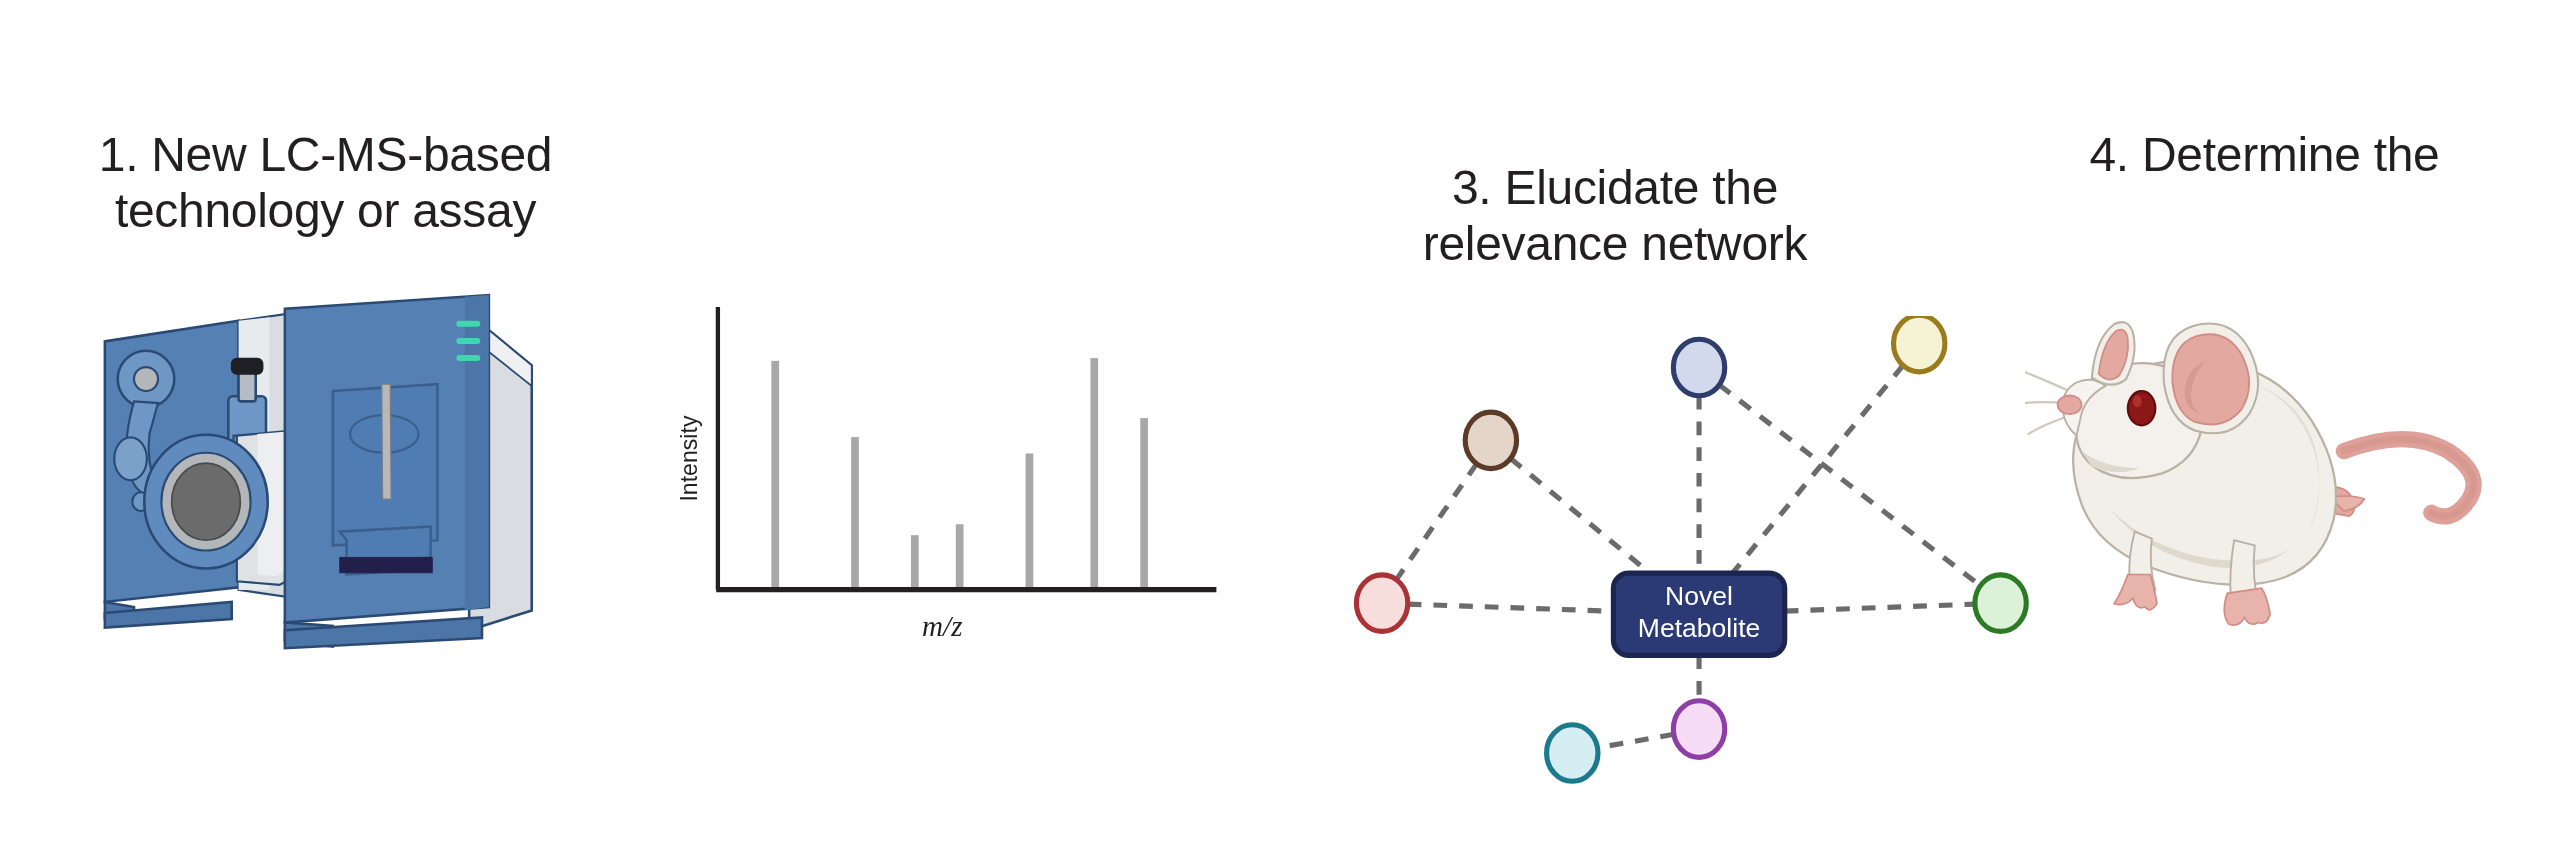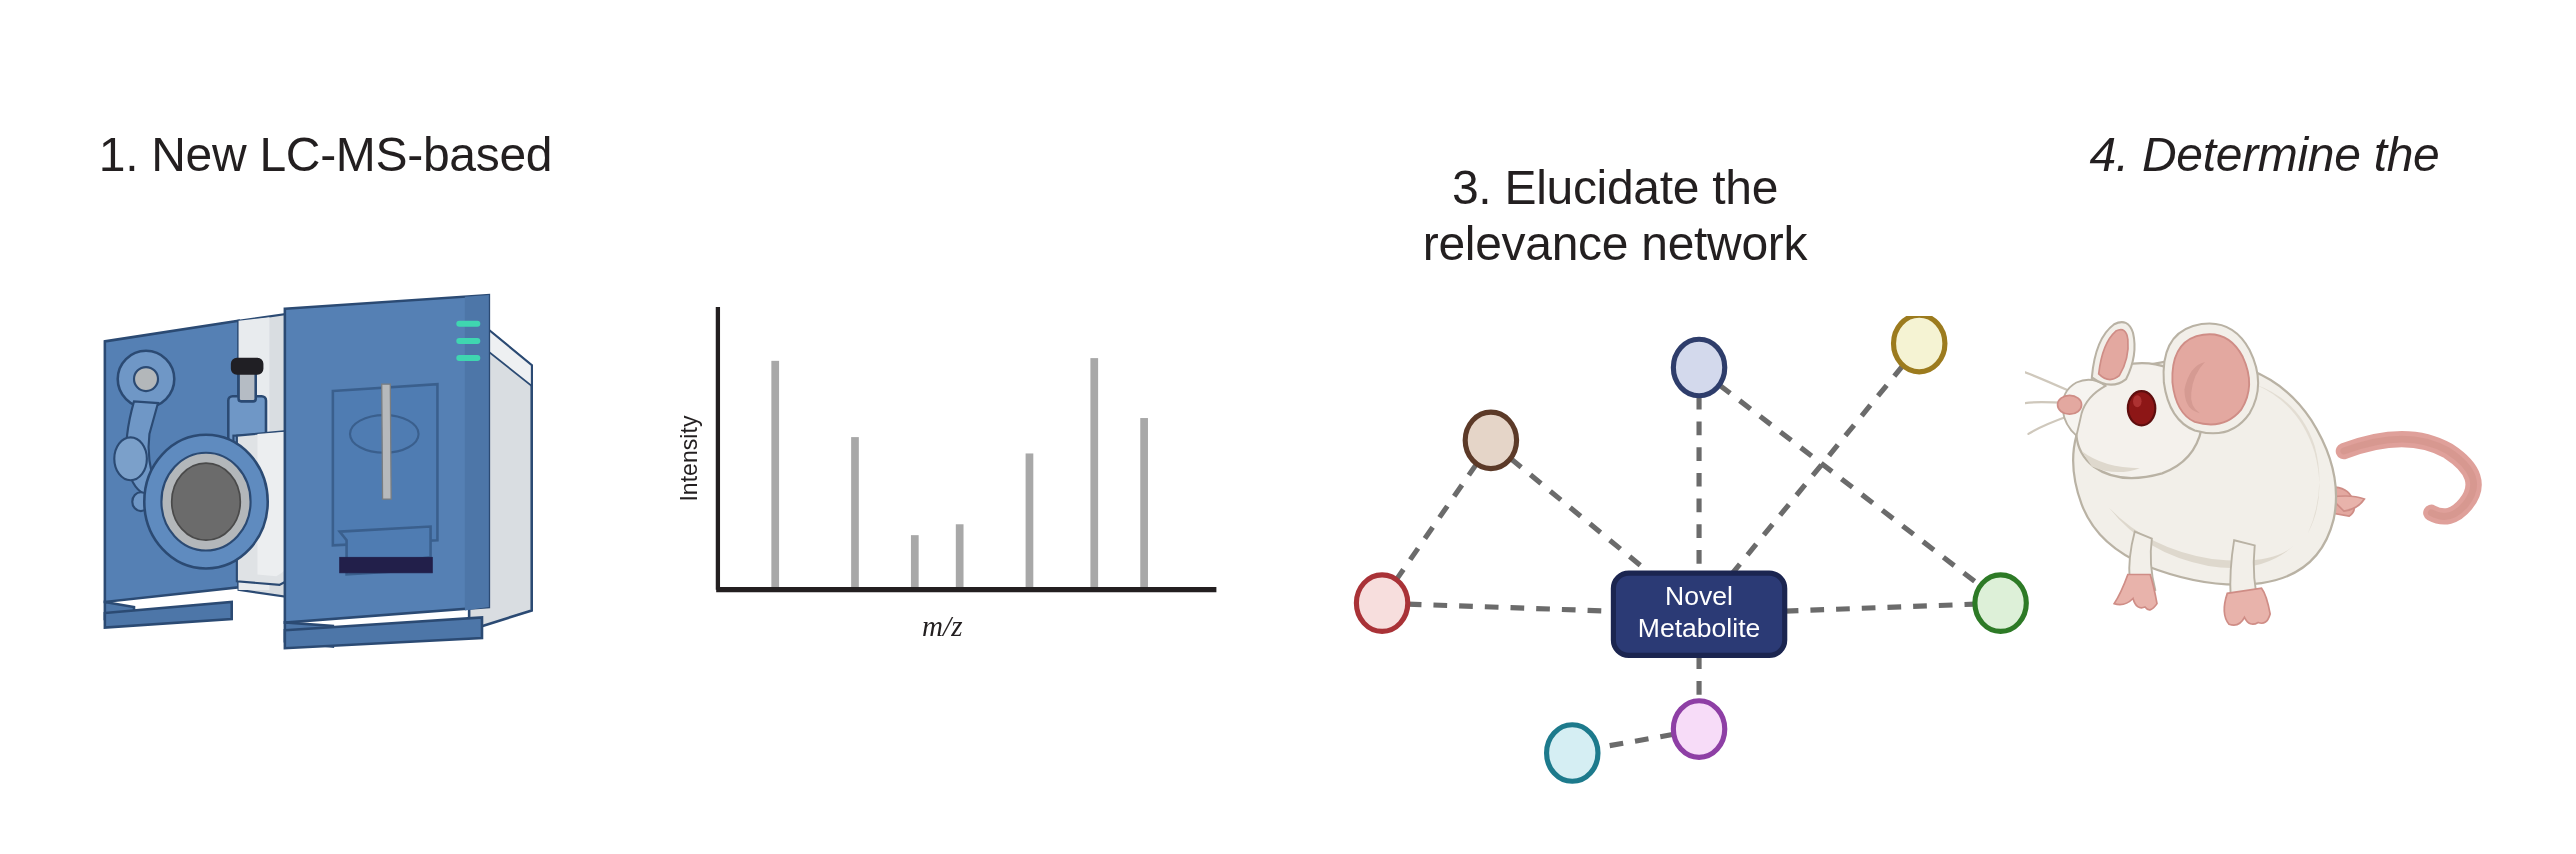--- a/index.html
+++ b/index.html
@@ -10,35 +10,36 @@
     position:absolute;left:0;right:0;top:127px;text-align:center;
     font-size:48px;line-height:1.17;font-weight:400;color:#231f20;
     letter-spacing:-0.3px;
   }
   .panel-art{position:absolute;left:0;right:0;top:283px;height:480px;}
   .panel-art svg{display:block;margin:0 auto;}
   
   #panel-1{left:0px;width:651px;}
   #panel-2{left:651px;width:634px;}
   #panel-3{left:1281px;width:668px;margin-top:33px;}
-  #panel-4{left:1953px;width:623px;font-style:italic;}
+  #panel-4{left:1953px;width:623px;}
   #panel-1 .panel-title{top:127px;}
   #panel-2 .panel-title{top:127px;}
   #panel-3 .panel-title{top:127px;}
   #panel-4 .panel-title{top:127px;}
   .title-line{display:block;}
 </style>
 </head>
 <body>
 
 <div class="figure">
 
   <div class="panel" id="panel-1">
     <div class="panel-title">
       <span class="title-line">1. New LC-MS-based</span>
+      <span class="title-line">technology or assay</span>
     </div>
     <div class="panel-art">
       <svg width="480" height="403" viewBox="0 0 560 470">
 
         <path d="M447,36 L520,96 L520,382 L447,405 Z" fill="#d9dde1" stroke="#2b4a73" stroke-width="3"></path>
         <path d="M447,36 L520,96 L520,120 L447,62 Z" fill="#eef0f2" stroke="#2b4a73" stroke-width="2"></path>
 
         <path d="M22,68 L178,44 L178,355 L22,372 Z" fill="#5580b4" stroke="#2b4a73" stroke-width="3"></path>
         <path d="M22,372 L22,392 L56,398 L56,378 Z" fill="#4d76a8" stroke="#2b4a73" stroke-width="3"></path>
         <path d="M22,385 L170,372 L170,392 L22,402 Z" fill="#4d76a8" stroke="#2b4a73" stroke-width="3"></path>

